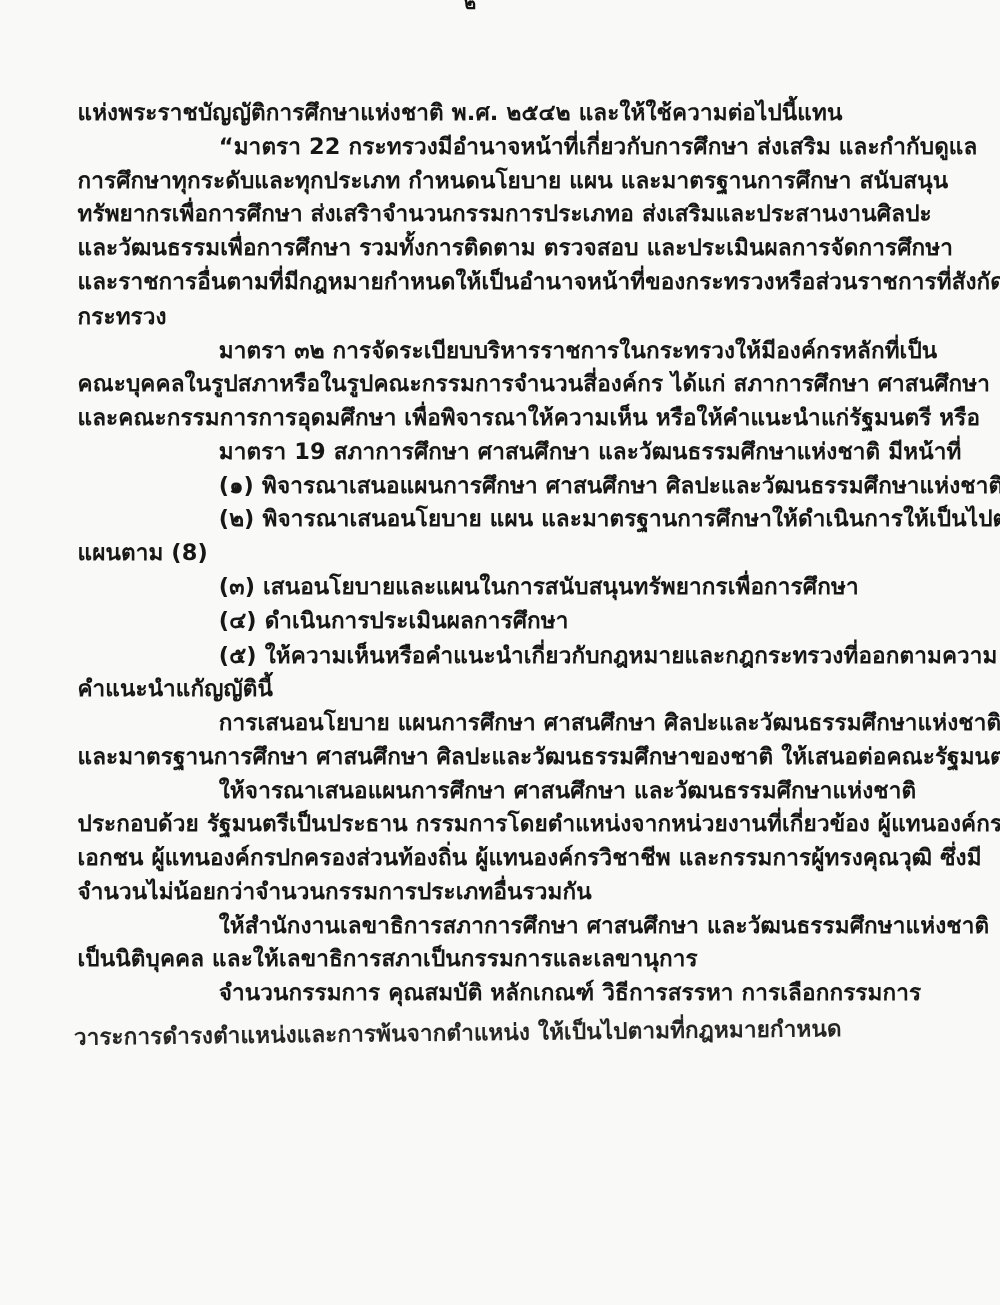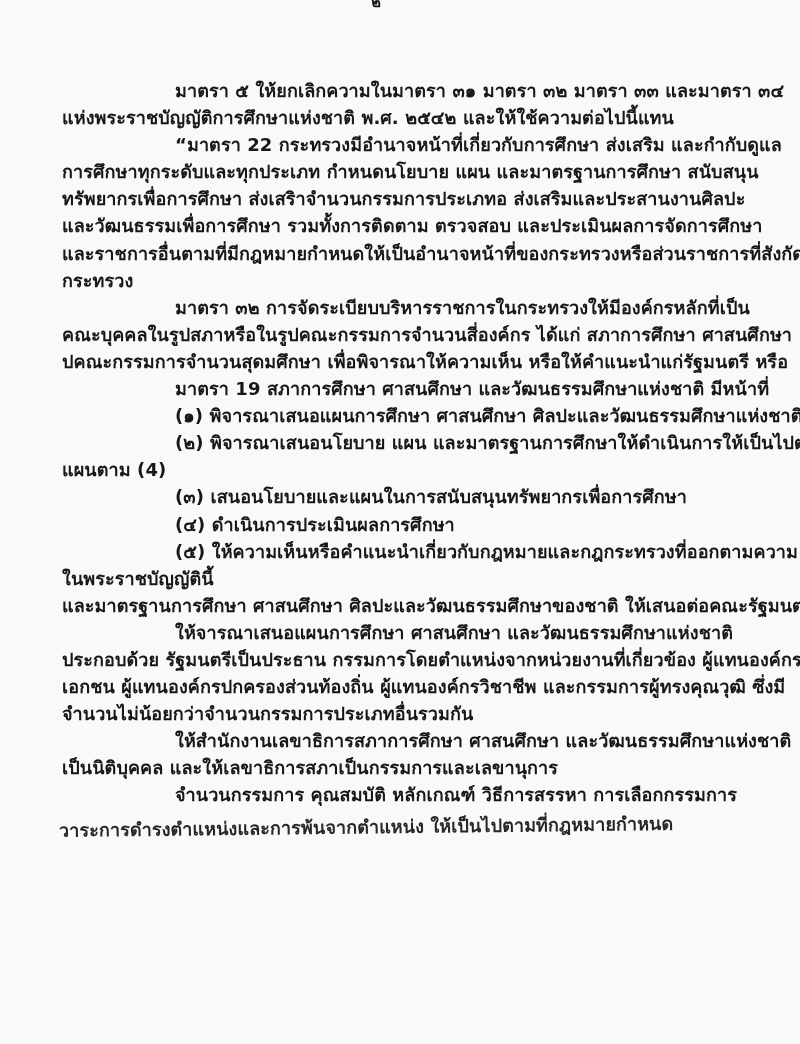--- a/index.html
+++ b/index.html
@@ -56,39 +56,39 @@
   }
 </style>
 </head>
 <body>
 
 <div class="page">
   <span class="page-number">๒</span>
 
   <div class="text-block">
 
-  <div class="line indent">มาตรา ๕  ให้ยกเลิกความในมาตรา ๓๑ มาตรา ๓๒ มาตรา ๓๓  และมาตรา ๓๔</div>
       <div class="line">แห่งพระราชบัญญัติการศึกษาแห่งชาติ พ.ศ. ๒๕๔๒   และให้ใช้ความต่อไปนี้แทน</div>
       <div class="line indent">“มาตรา 22  กระทรวงมีอำนาจหน้าที่เกี่ยวกับการศึกษา ส่งเสริม และกำกับดูแล</div>
       <div class="line">การศึกษาทุกระดับและทุกประเภท กำหนดนโยบาย แผน และมาตรฐานการศึกษา สนับสนุน</div>
       <div class="line">ทรัพยากรเพื่อการศึกษา ส่งเสริาจำนวนกรรมการประเภทอ ส่งเสริมและประสานงานศิลปะ</div>
       <div class="line">และวัฒนธรรมเพื่อการศึกษา รวมทั้งการติดตาม ตรวจสอบ และประเมินผลการจัดการศึกษา</div>
       <div class="line">และราชการอื่นตามที่มีกฎหมายกำหนดให้เป็นอำนาจหน้าที่ของกระทรวงหรือส่วนราชการที่สังกัด</div>
       <div class="line">กระทรวง</div>
       <div class="line indent">มาตรา ๓๒  การจัดระเบียบบริหารราชการในกระทรวงให้มีองค์กรหลักที่เป็น</div>
       <div class="line">คณะบุคคลในรูปสภาหรือในรูปคณะกรรมการจำนวนสี่องค์กร ได้แก่ สภาการศึกษา ศาสนศึกษา</div>
-      <div class="line">ปคณะกรรมการจำนวนสุดมศึกษา  เพื่อพิจารณาให้ความเห็น หรือให้คำแนะนำแก่รัฐมนตรี  หรือ</div>
+      <div class="line">และคณะกรรมการการอุดมศึกษา  เพื่อพิจารณาให้ความเห็น หรือให้คำแนะนำแก่รัฐมนตรี  หรือ</div>
       <div class="line indent">มาตรา 19  สภาการศึกษา ศาสนศึกษา และวัฒนธรรมศึกษาแห่งชาติ มีหน้าที่</div>
       <div class="line indent">(๑) พิจารณาเสนอแผนการศึกษา ศาสนศึกษา ศิลปะและวัฒนธรรมศึกษาแห่งชาติ</div>
       <div class="line indent">(๒) พิจารณาเสนอนโยบาย แผน และมาตรฐานการศึกษาให้ดำเนินการให้เป็นไปตาม</div>
-      <div class="line">แผนตาม (4)</div>
+      <div class="line">แผนตาม (8)</div>
       <div class="line indent">(๓) เสนอนโยบายและแผนในการสนับสนุนทรัพยากรเพื่อการศึกษา</div>
       <div class="line indent">(๔) ดำเนินการประเมินผลการศึกษา</div>
       <div class="line indent">(๕) ให้ความเห็นหรือคำแนะนำเกี่ยวกับกฎหมายและกฎกระทรวงที่ออกตามความ</div>
-      <div class="line">ในพระราชบัญญัตินี้</div>
+      <div class="line">คำแนะนำแกัญญัตินี้</div>
+      <div class="line indent">การเสนอนโยบาย แผนการศึกษา ศาสนศึกษา ศิลปะและวัฒนธรรมศึกษาแห่งชาติ</div>
       <div class="line">และมาตรฐานการศึกษา ศาสนศึกษา ศิลปะและวัฒนธรรมศึกษาของชาติ ให้เสนอต่อคณะรัฐมนตรี</div>
       <div class="line indent">ให้จารณาเสนอแผนการศึกษา ศาสนศึกษา และวัฒนธรรมศึกษาแห่งชาติ</div>
       <div class="line">ประกอบด้วย รัฐมนตรีเป็นประธาน กรรมการโดยตำแหน่งจากหน่วยงานที่เกี่ยวข้อง ผู้แทนองค์กร</div>
       <div class="line">เอกชน ผู้แทนองค์กรปกครองส่วนท้องถิ่น ผู้แทนองค์กรวิชาชีพ และกรรมการผู้ทรงคุณวุฒิ ซึ่งมี</div>
       <div class="line">จำนวนไม่น้อยกว่าจำนวนกรรมการประเภทอื่นรวมกัน</div>
       <div class="line indent">ให้สำนักงานเลขาธิการสภาการศึกษา ศาสนศึกษา และวัฒนธรรมศึกษาแห่งชาติ</div>
       <div class="line">เป็นนิติบุคคล และให้เลขาธิการสภาเป็นกรรมการและเลขานุการ</div>
       <div class="line indent">จำนวนกรรมการ คุณสมบัติ หลักเกณฑ์ วิธีการสรรหา การเลือกกรรมการ</div>
       <div class="line">วาระการดำรงตำแหน่งและการพ้นจากตำแหน่ง ให้เป็นไปตามที่กฎหมายกำหนด</div>
     </div>

